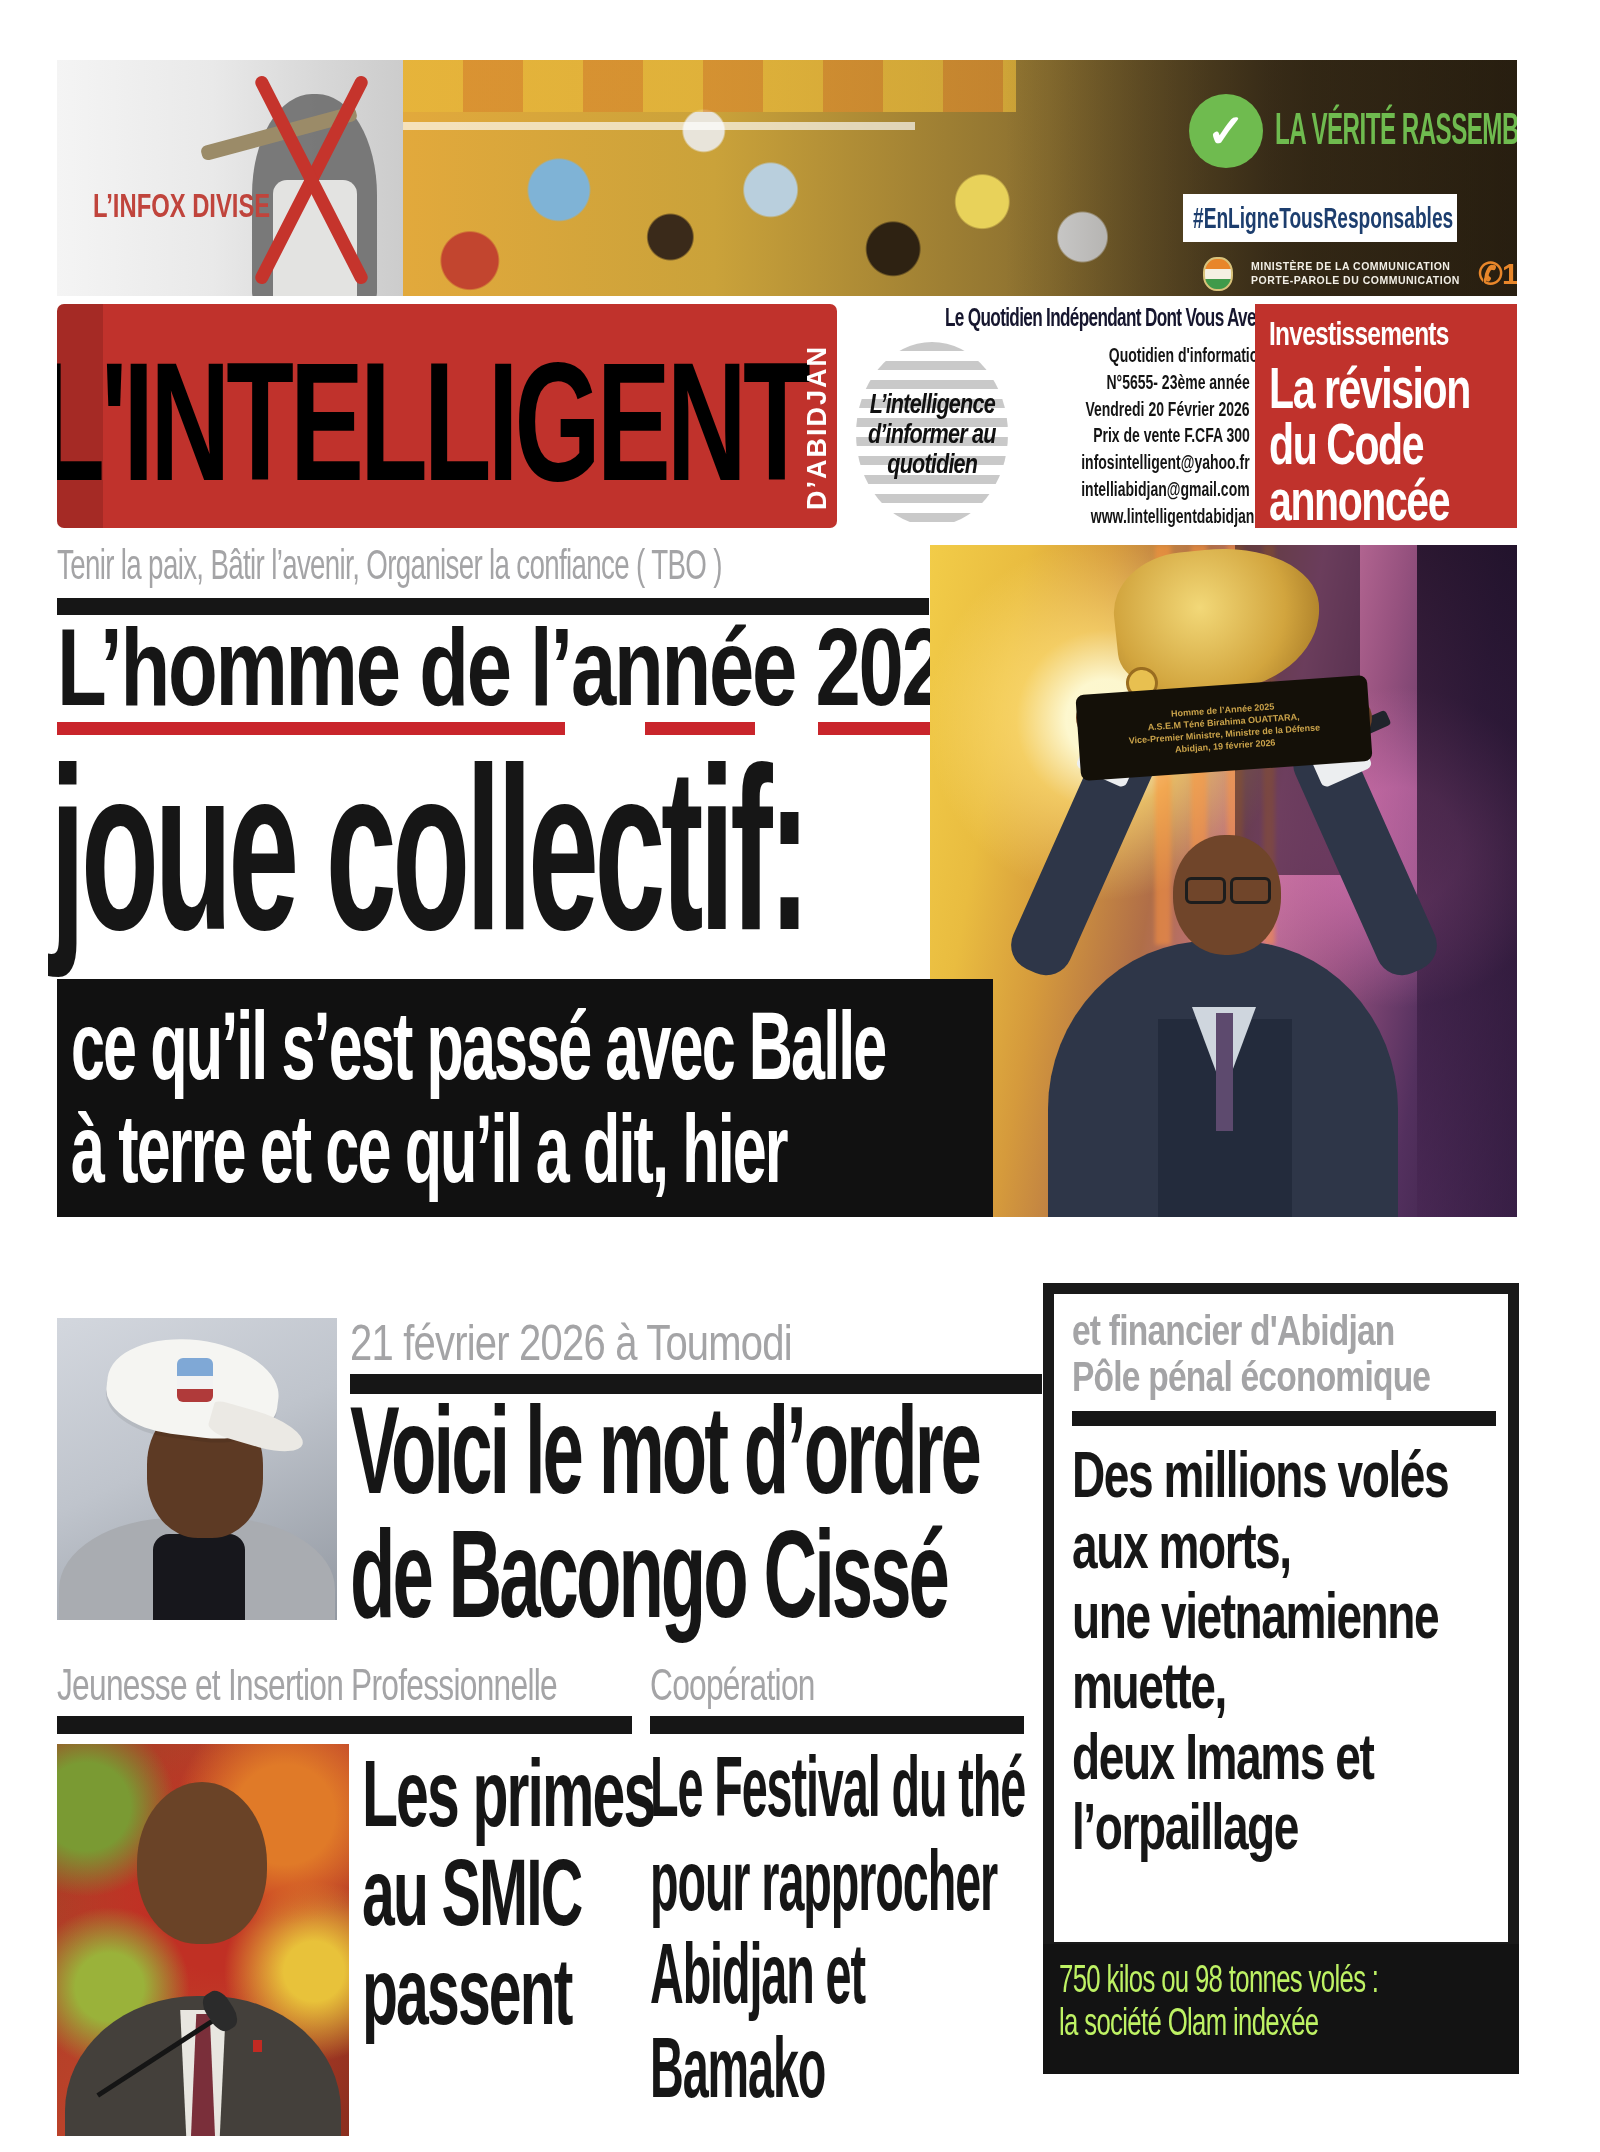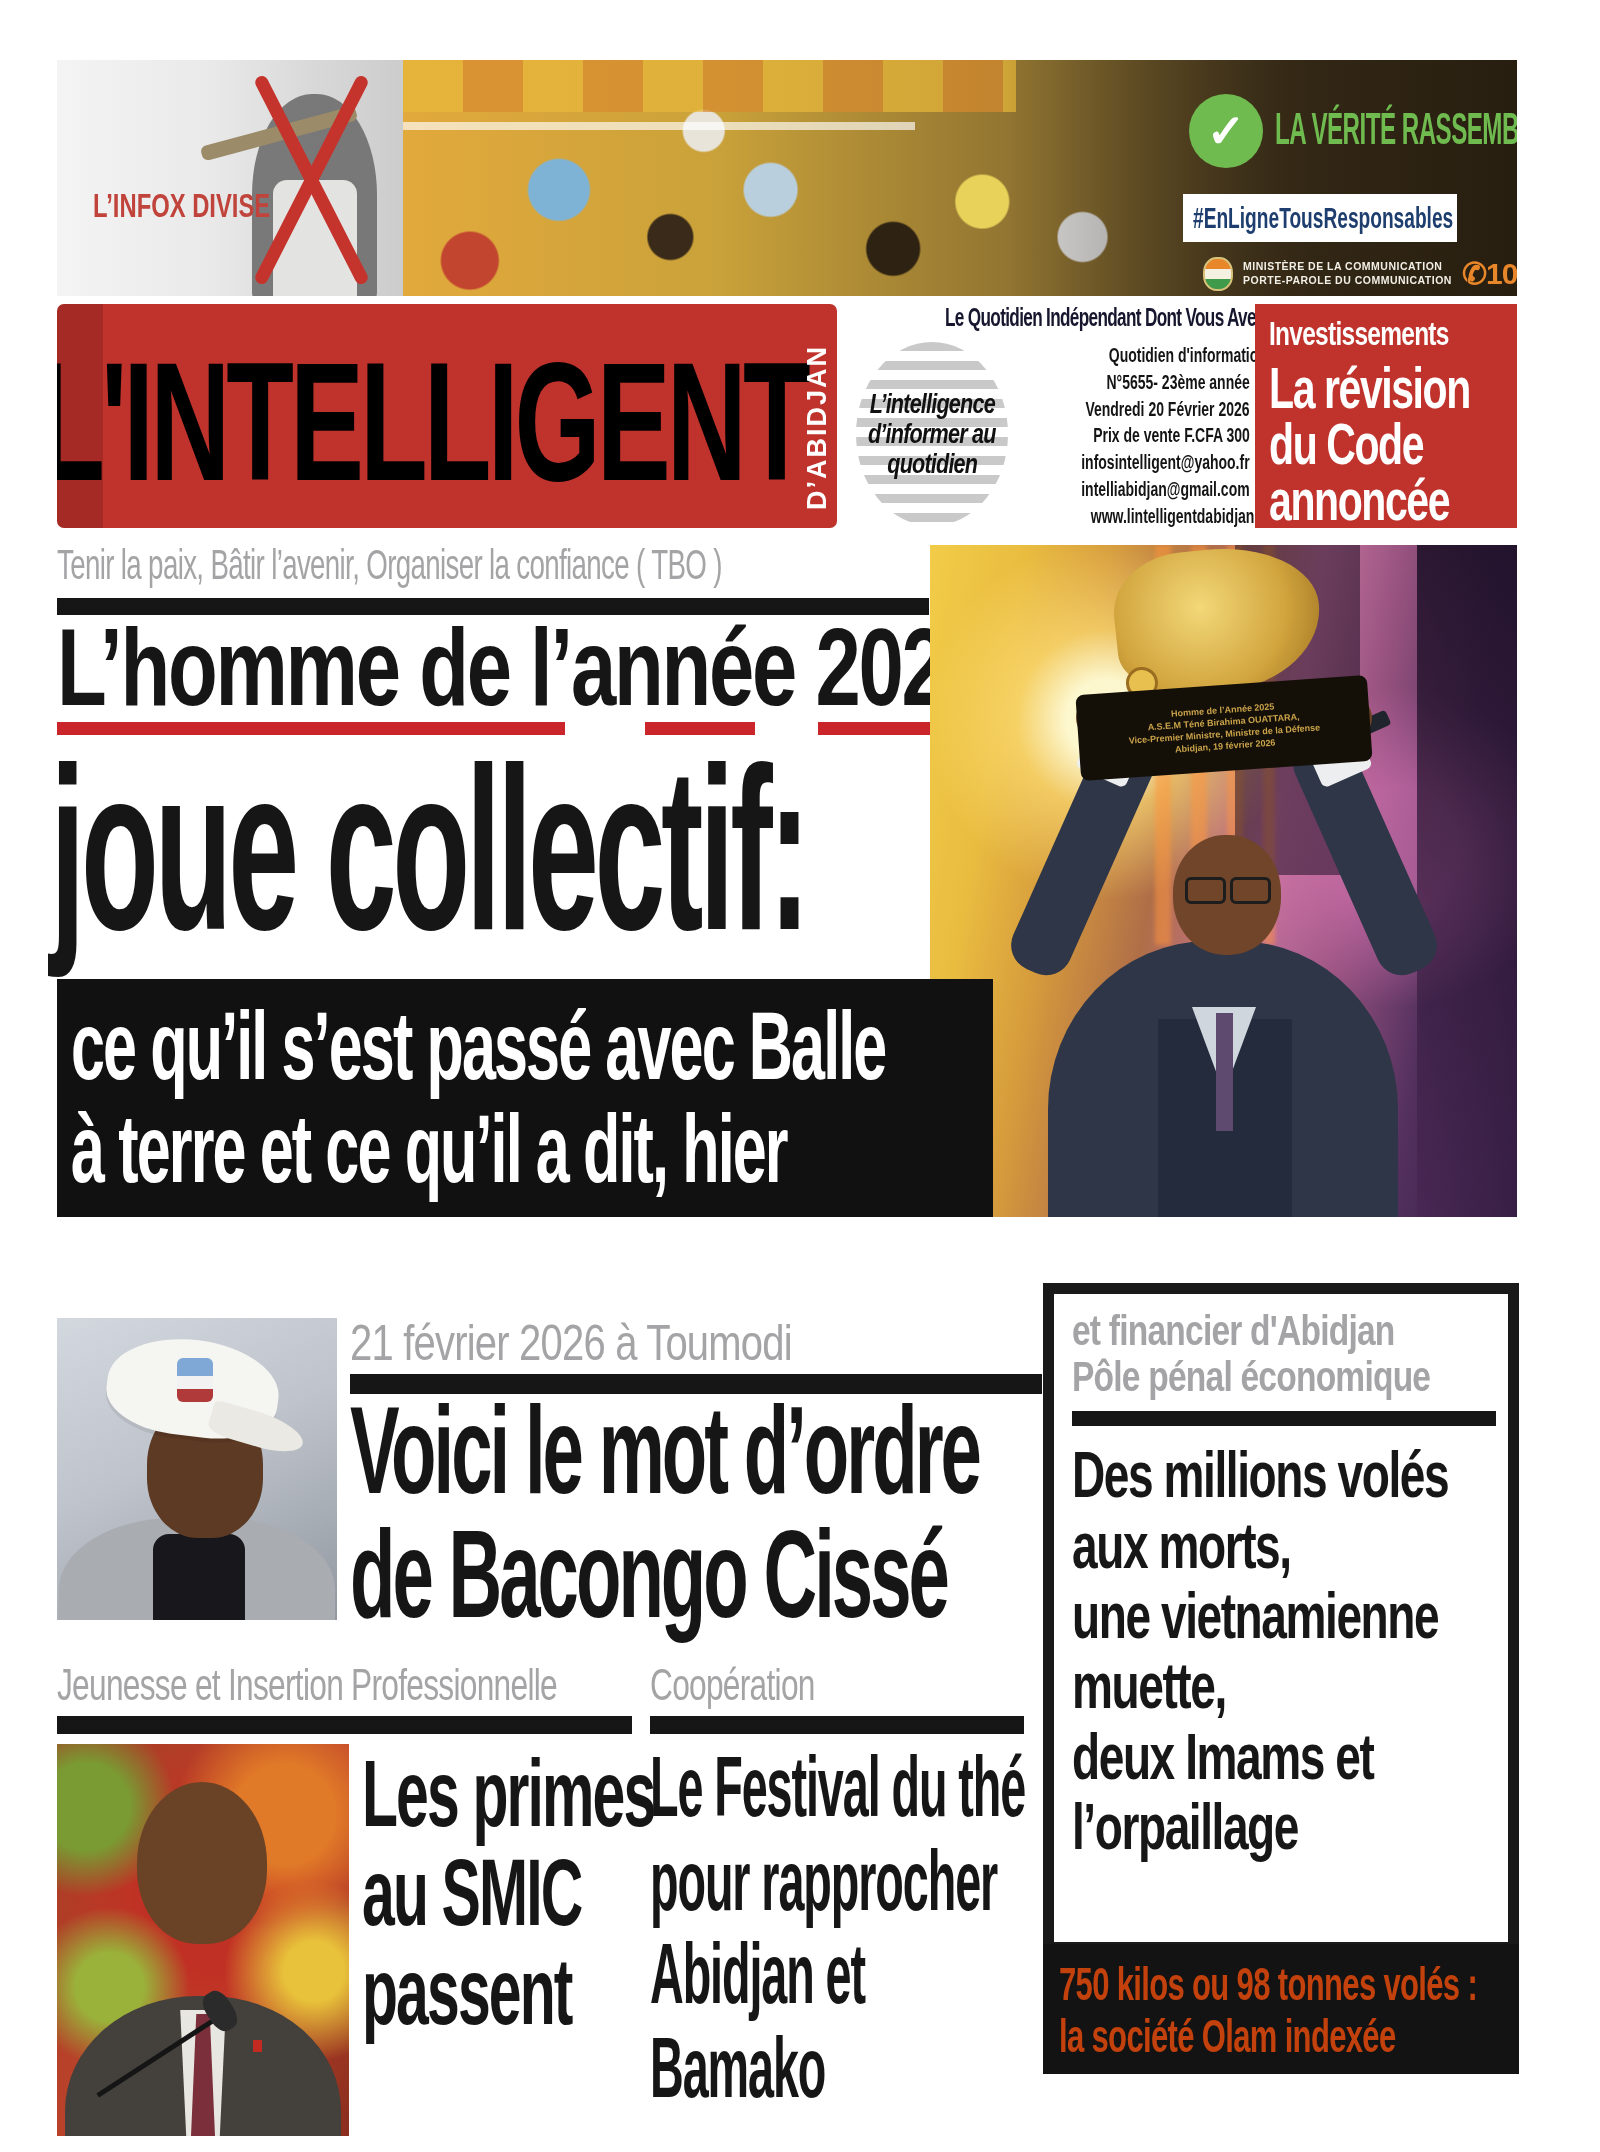--- a/index.html
+++ b/index.html
@@ -38,21 +38,21 @@
   .bnr .rail{position:absolute;left:0;top:62px;width:46%;height:8px;background:rgba(255,255,255,.65);}
   .bnr .wall{position:absolute;left:0;top:0;width:55%;height:52px;
        background:repeating-linear-gradient(90deg,#e8b83a 0 60px,#d88a2e 60px 120px);opacity:.7;}
   .bnr .shade{position:absolute;right:0;top:0;width:46%;height:100%;
        background:linear-gradient(90deg,transparent,rgba(30,22,10,.55) 60%);}
   .chk{position:absolute;left:786px;top:34px;width:74px;height:74px;border-radius:50%;
        background:var(--green);color:#fff;font-size:46px;font-weight:800;display:flex;align-items:center;justify-content:center;}
   .slogan{position:absolute;left:872px;top:44px;font-size:44px;font-weight:800;color:var(--green);letter-spacing:-1px;}
   .hashtag{position:absolute;left:780px;top:134px;width:264px;height:48px;background:#fff;
        display:flex;align-items:center;padding-left:10px;font-size:29px;font-weight:800;color:var(--navy);}
-  .minrow{position:absolute;left:800px;top:196px;display:flex;align-items:center;gap:10px;}
+  .minrow{position:absolute;left:800px;top:196px;display:flex;align-items:center;gap:18px;}
   .crest{width:26px;height:30px;border-radius:45%;border:2px solid #d8c27a;
        background:linear-gradient(180deg,#e8862a 33%,#f4f0e2 33% 66%,#3f9a4a 66%);}
   .minlbl{font-size:10.5px;font-weight:700;color:#f2efe6;letter-spacing:.5px;line-height:1.25;white-space:nowrap;}
   .hot{font-size:30px;font-weight:900;color:#e8862a;letter-spacing:-1px;}
   
   .logo{left:57px;top:304px;width:780px;height:224px;background:var(--logo_red);border-radius:7px;overflow:hidden;}
   .logo .edge{position:absolute;left:0;top:0;width:46px;height:100%;background:rgba(0,0,0,.14);}
   .logo .t{position:absolute;left:0;top:6px;width:730px;height:100%;display:flex;align-items:center;justify-content:center;
        font-size:168px;font-weight:800;color:#000000;letter-spacing:-6px;}
   .logo .r{position:absolute;right:4px;top:18px;height:188px;display:flex;align-items:center;
@@ -122,21 +122,21 @@
   .bar2{left:350px;top:1374px;width:692px;height:20px;}
   .h2{left:350px;top:1388px;font-size:124px;letter-spacing:-5px;line-height:1.0;}
   
   .rbox{left:1043px;top:1283px;width:476px;height:670px;border:11px solid #191919;background:#fff;
        box-sizing:border-box;padding:14px 0 0 18px;}
   .rbox .k{font-size:43px;font-weight:800;color:var(--kicker_gray);letter-spacing:-1px;line-height:1.06;}
   .rbox .b{width:424px;height:15px;background:#161616;margin:12px 0 14px;}
   .rbox .h{font-size:64px;font-weight:800;letter-spacing:-2px;line-height:1.1;color:#171717;}
   .rfoot{left:1043px;top:1944px;width:476px;height:130px;background:#131313;z-index:2;
        box-sizing:border-box;padding:14px 0 0 16px;}
-  .rfoot .l{font-size:47px;font-weight:700;color:#c2410c;letter-spacing:-1px;line-height:1.1;}
+  .rfoot .l{font-size:39px;font-weight:400;color:#bef264;letter-spacing:-1px;line-height:1.1;}
   
   .blkick{left:57px;top:1660px;font-size:44px;}
   .bar3{left:57px;top:1716px;width:575px;height:18px;}
   .photo3{left:57px;top:1744px;width:292px;height:392px;overflow:hidden;
        background:
         radial-gradient(circle at 10% 16%,#7a9a33 0 44px,transparent 90px),
         radial-gradient(circle at 18% 62%,#9ab23a 0 34px,transparent 80px),
         radial-gradient(circle at 78% 18%,#e07a28 0 50px,transparent 110px),
         radial-gradient(circle at 88% 58%,#e8c23a 0 30px,transparent 90px),
         radial-gradient(circle at 55% 40%,#c03024 0 70px,transparent 160px),

